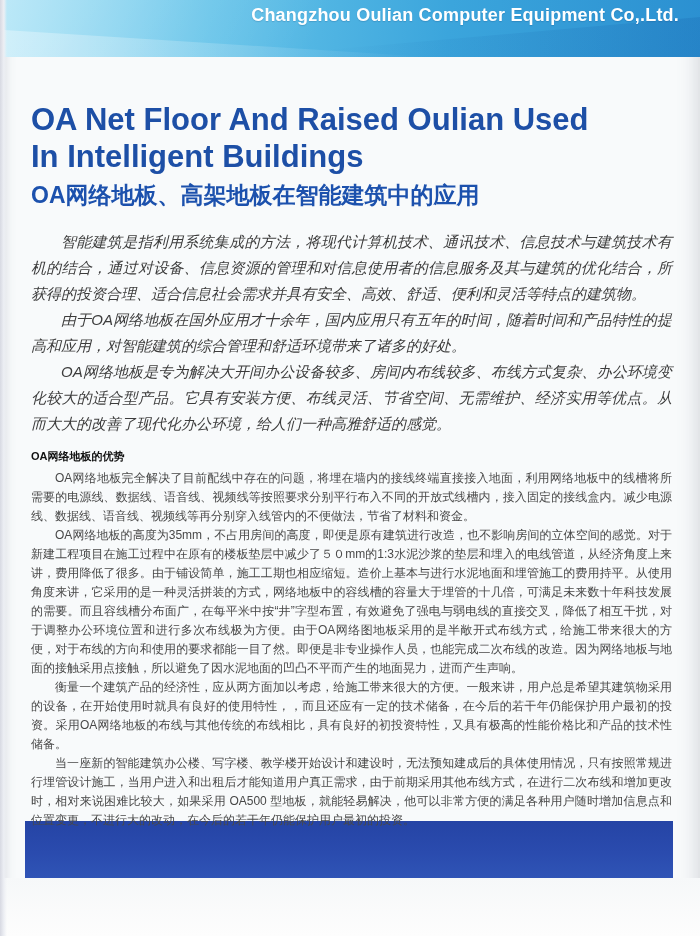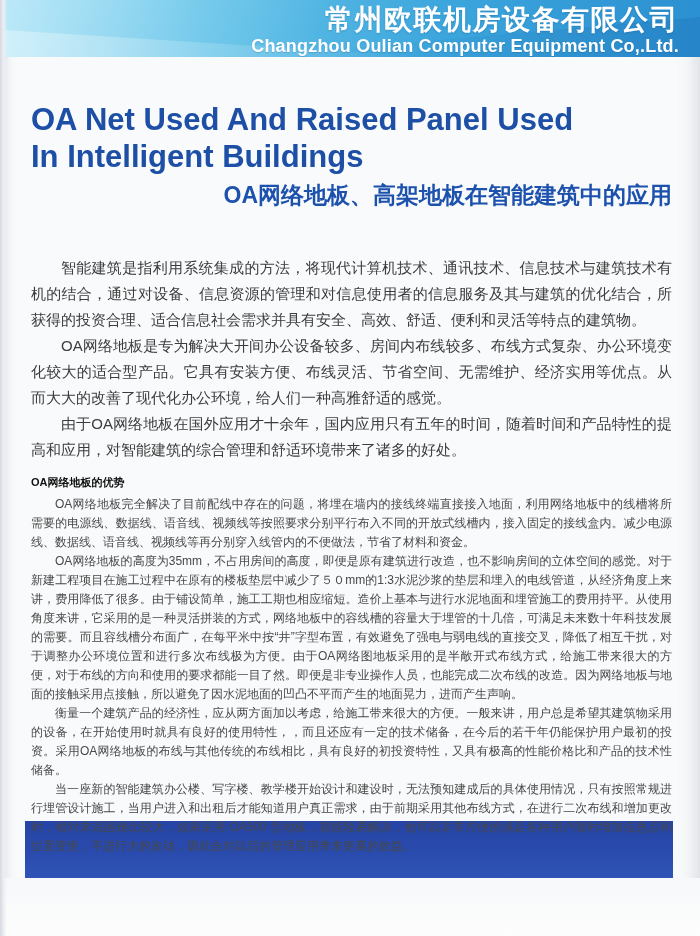--- a/index.html
+++ b/index.html
@@ -41,23 +41,23 @@
     font-size:28px; font-weight:bold; letter-spacing:1.5px; line-height:1.12;
     text-shadow:0 1px 2px rgba(0,45,95,.20);
   }
   .company-en { font-size:18px; font-weight:bold; letter-spacing:.2px; margin-top:1px;
     text-shadow:0 1px 1px rgba(0,45,95,.18); }
 
   
   .content { padding:0 28px 0 31px; position:relative; z-index:2; }
   .title-en { margin:44px 0 0 0; color:#1d4fa6; font-size:31px; line-height:37px; font-weight:bold; }
   .title-en .tl { display:block; }
-  .title-cn { margin:7px 0 0 0; color:#1c51ad; font-size:23px; font-weight:bold; line-height:1.2;text-align:right; }
+  .title-cn { margin:7px 0 0 0; color:#1c51ad; font-size:23px; font-weight:bold; line-height:1.2; }
 
-  .intro { margin-top:45px; }
+  .intro { margin-top:19px;font-style:italic; }
   .lead  { margin:0; font-size:15px; line-height:26px; color:#3c3c3c;
            text-align:justify; text-indent:2em; }
 
   .sec-h { margin:12px 0 5px 0; font-size:11px; color:#111111; font-weight:bold; }
   .small { margin:0; font-size:12px; line-height:19px; color:#484848;
            text-align:justify; text-indent:2em; }
 
   
   .footer-bar {
     position:absolute; left:25px; top:821px; width:648px; height:57px;
@@ -70,48 +70,47 @@
 </style>
 </head>
 <body>
 
 <div class="page">
 
   <header class="banner">
     <div class="banner-streak-light"></div>
     <div class="banner-streak-dark"></div>
     <div class="banner-text">
-      <div class="company-cn">常州欧联机房设备有限公司</div>
       <div class="company-en">Changzhou Oulian Computer Equipment Co,.Ltd.</div>
     </div>
   </header>
 
   <main class="content">
 
     <h1 class="title-en">
-      <span class="tl">OA Net Used And Raised Panel Used</span>
+      <span class="tl">OA Net Floor And Raised Oulian Used</span>
       <span class="tl">In Intelligent Buildings</span>
     </h1>
     <h2 class="title-cn">OA网络地板、高架地板在智能建筑中的应用</h2>
 
     <section class="intro">
       <p class="lead">智能建筑是指利用系统集成的方法，将现代计算机技术、通讯技术、信息技术与建筑技术有机的结合，通过对设备、信息资源的管理和对信息使用者的信息服务及其与建筑的优化结合，所获得的投资合理、适合信息社会需求并具有安全、高效、舒适、便利和灵活等特点的建筑物。</p>
+      <p class="lead">由于OA网络地板在国外应用才十余年，国内应用只有五年的时间，随着时间和产品特性的提高和应用，对智能建筑的综合管理和舒适环境带来了诸多的好处。</p>
       <p class="lead">OA网络地板是专为解决大开间办公设备较多、房间内布线较多、布线方式复杂、办公环境变化较大的适合型产品。它具有安装方便、布线灵活、节省空间、无需维护、经济实用等优点。从而大大的改善了现代化办公环境，给人们一种高雅舒适的感觉。</p>
-      <p class="lead">由于OA网络地板在国外应用才十余年，国内应用只有五年的时间，随着时间和产品特性的提高和应用，对智能建筑的综合管理和舒适环境带来了诸多的好处。</p>
     </section>
 
     <section>
       <h3 class="sec-h">OA网络地板的优势</h3>
       <p class="small">OA网络地板完全解决了目前配线中存在的问题，将埋在墙内的接线终端直接接入地面，利用网络地板中的线槽将所需要的电源线、数据线、语音线、视频线等按照要求分别平行布入不同的开放式线槽内，接入固定的接线盒内。减少电源线、数据线、语音线、视频线等再分别穿入线管内的不便做法，节省了材料和资金。</p>
       <p class="small">OA网络地板的高度为35mm，不占用房间的高度，即便是原有建筑进行改造，也不影响房间的立体空间的感觉。对于新建工程项目在施工过程中在原有的楼板垫层中减少了５０mm的1:3水泥沙浆的垫层和埋入的电线管道，从经济角度上来讲，费用降低了很多。由于铺设简单，施工工期也相应缩短。造价上基本与进行水泥地面和埋管施工的费用持平。从使用角度来讲，它采用的是一种灵活拼装的方式，网络地板中的容线槽的容量大于埋管的十几倍，可满足未来数十年科技发展的需要。而且容线槽分布面广，在每平米中按“井”字型布置，有效避免了强电与弱电线的直接交叉，降低了相互干扰，对于调整办公环境位置和进行多次布线极为方便。由于OA网络图地板采用的是半敞开式布线方式，给施工带来很大的方便，对于布线的方向和使用的要求都能一目了然。即便是非专业操作人员，也能完成二次布线的改造。因为网络地板与地面的接触采用点接触，所以避免了因水泥地面的凹凸不平而产生的地面晃力，进而产生声响。</p>
     </section>
 
     <section>
       <p class="small">衡量一个建筑产品的经济性，应从两方面加以考虑，给施工带来很大的方便。一般来讲，用户总是希望其建筑物采用的设备，在开始使用时就具有良好的使用特性，，而且还应有一定的技术储备，在今后的若干年仍能保护用户最初的投资。采用OA网络地板的布线与其他传统的布线相比，具有良好的初投资特性，又具有极高的性能价格比和产品的技术性储备。</p>
-      <p class="small">当一座新的智能建筑办公楼、写字楼、教学楼开始设计和建设时，无法预知建成后的具体使用情况，只有按照常规进行埋管设计施工，当用户进入和出租后才能知道用户真正需求，由于前期采用其他布线方式，在进行二次布线和增加更改时，相对来说困难比较大，如果采用 OA500 型地板，就能轻易解决，他可以非常方便的满足各种用户随时增加信息点和位置变更，不进行大的改动，因此会对以后的管理应用带来更高的效益。</p>
+      <p class="small">当一座新的智能建筑办公楼、写字楼、教学楼开始设计和建设时，无法预知建成后的具体使用情况，只有按照常规进行埋管设计施工，当用户进入和出租后才能知道用户真正需求，由于前期采用其他布线方式，在进行二次布线和增加更改时，相对来说困难比较大，如果采用 OA500 型地板，就能轻易解决，他可以非常方便的满足各种用户随时增加信息点和位置变更，不进行大的改动，在今后的若干年仍能保护用户最初的投资。</p>
     </section>
 
   </main>
 
   <div class="below-footer"></div>
   <div class="footer-bar"></div>
 
 </div>
 
 </body></html>

